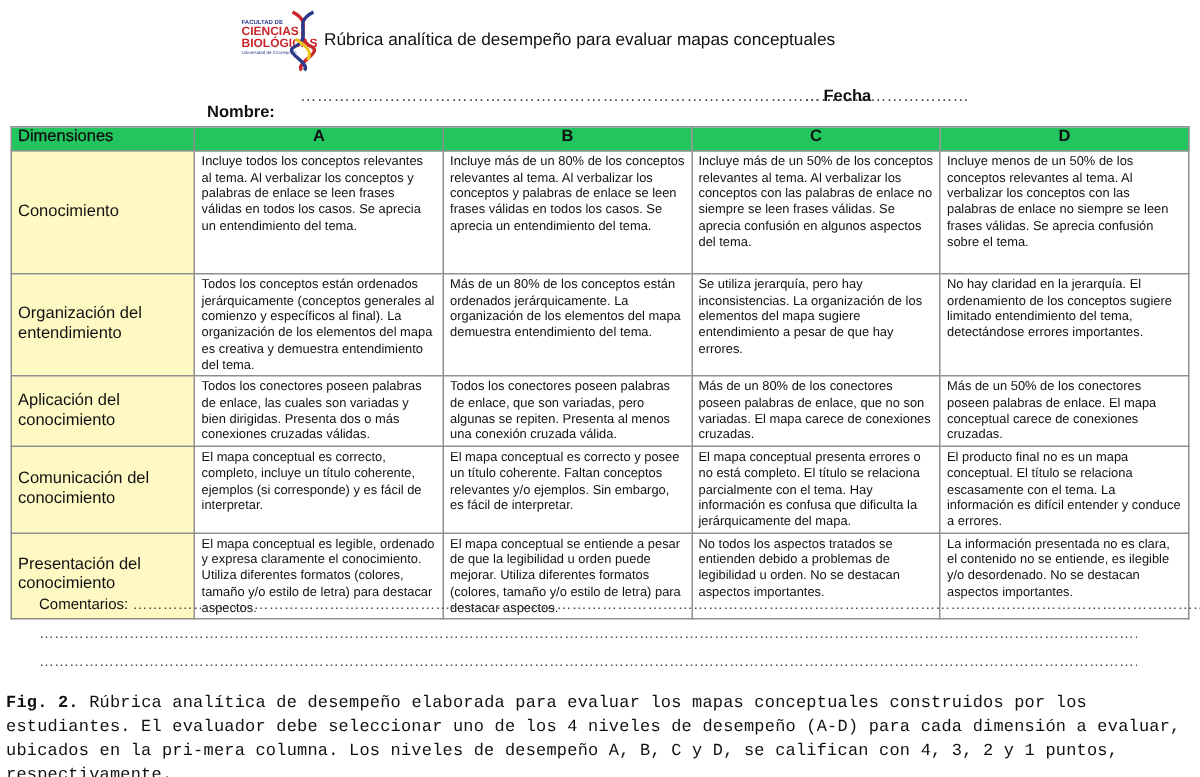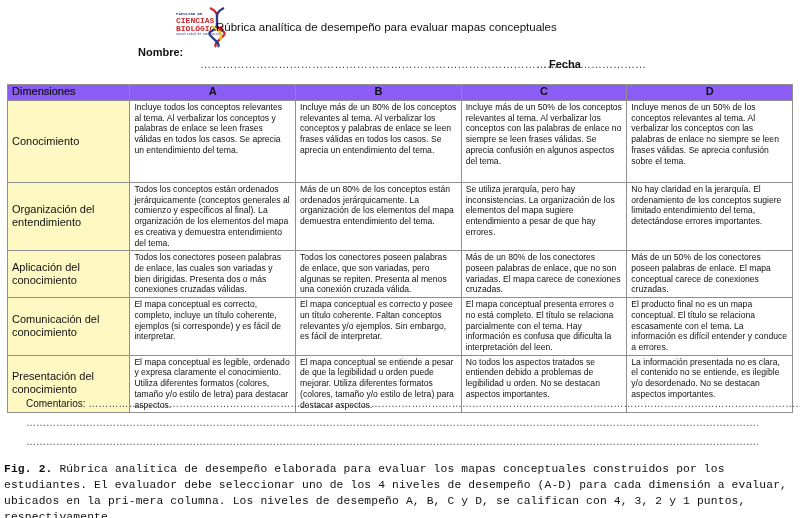--- a/index.html
+++ b/index.html
@@ -1,30 +1,30 @@
 <!DOCTYPE html>
 <html><head>
 <meta charset="utf-8">
 <style>
   html, body { margin:0; padding:0; background:#ffffff; }
   body { width:800px; height:518px; position:relative; overflow:hidden; font-family:"Liberation Sans", sans-serif; color:#111; }
-  .logo { position:absolute; left:176px; top:6px; width:52px; height:40px;font-family:Liberation Mono, monospace; }
+  .logo { position:absolute; left:161px; top:6px; width:52px; height:40px; }
   .logo .t1 { position:absolute; left:0; top:6px; font-size:4px; font-weight:bold; color:#2a3a8a; letter-spacing:0; }
   .logo .t2 { position:absolute; left:0; top:11px; font-size:8px; font-weight:bold; color:#c8262b; line-height:8px; }
   .logo .t3 { position:absolute; left:0; top:27px; font-size:3px; color:#2a3a8a; }
   .logo svg { position:absolute; left:30px; top:0; }
   .doc-title { position:absolute; left:216px; top:21px; font-size:11.5px; color:#111; }
-  .nombre { position:absolute; left:138px; top:46px; font-size:11px; font-weight:bold; color:#111; }
+  .nombre { position:absolute; left:138px; top:69px; font-size:11px; font-weight:bold; color:#111; }
   .nombre-dots { position:absolute; left:200px; top:58px; font-size:11px; color:#444; letter-spacing:0.2px; white-space:nowrap; }
   .fecha { position:absolute; left:501px; top:58px; font-size:11px; font-weight:bold; color:#111;padding-left:48px; }
   .fecha-dots { position:absolute; left:536px; top:58px; font-size:11px; color:#444; white-space:nowrap; }
 
   table.rubric { position:absolute; left:7px; top:84px; width:786px; border-collapse:collapse; table-layout:fixed; font-size:8.6px; line-height:10.7px; }
   table.rubric td, table.rubric th { border:1.5px solid #8f8f8f; vertical-align:top; padding:1px 4px 2px 4px; }
-  table.rubric th { background:#8b5cf6; font-size:11px; font-weight:bold; height:13px; padding:1px 4px; }
+  table.rubric th { background:#22c55e; font-size:11px; font-weight:bold; height:13px; padding:1px 4px; }
   table.rubric th.dim { text-align:left; font-weight:normal; -webkit-text-stroke:0.2px #111; }
   table.rubric td.dim { background:#fef9c3; font-size:11px; line-height:13px; vertical-align:middle; padding-left:4px; }
   .col0 { width:116px; } .colA { width:157px; } .colB { width:157px; } .colC { width:157px; } .colD { width:157px; }
 
   .comentarios { position:absolute; left:26px; top:398px; font-size:10px; color:#111; white-space:nowrap; }
   .cdots { color:#444; letter-spacing:0.1px; }
   .cline { position:absolute; left:26px; font-size:10px; color:#444; white-space:nowrap; overflow:hidden; width:732px; }
 
   .caption { position:absolute; left:4px; top:461px; width:800px; font-family:Liberation Mono, monospace; font-size:11.3px; line-height:16px; color:#111; letter-spacing:0.15px; }
   .caption b { font-weight:bold; }
@@ -83,21 +83,21 @@
     <td class="dim">Aplicación del conocimiento</td>
     <td>Todos los conectores poseen palabras de enlace, las cuales son variadas y bien dirigidas. Presenta dos o más conexiones cruzadas válidas.</td>
     <td>Todos los conectores poseen palabras de enlace, que son variadas, pero algunas se repiten. Presenta al menos una conexión cruzada válida.</td>
     <td>Más de un 80% de los conectores poseen palabras de enlace, que no son variadas. El mapa carece de conexiones cruzadas.</td>
     <td>Más de un 50% de los conectores poseen palabras de enlace. El mapa conceptual carece de conexiones cruzadas.</td>
   </tr>
   <tr style="height:56px">
     <td class="dim">Comunicación del conocimiento</td>
     <td>El mapa conceptual es correcto, completo, incluye un título coherente, ejemplos (si corresponde) y es fácil de interpretar.</td>
     <td>El mapa conceptual es correcto y posee un título coherente. Faltan conceptos relevantes y/o ejemplos. Sin embargo, es fácil de interpretar.</td>
-    <td>El mapa conceptual presenta errores o no está completo. El título se relaciona parcialmente con el tema. Hay información es confusa que dificulta la interpretación del leen.</td>
+    <td>El mapa conceptual presenta errores o no está completo. El título se relaciona parcialmente con el tema. Hay información es confusa que dificulta la jerárquicamente del mapa.</td>
     <td>El producto final no es un mapa conceptual. El título se relaciona escasamente con el tema. La información es difícil entender y conduce a errores.</td>
   </tr>
   <tr style="height:56px">
     <td class="dim">Presentación del conocimiento</td>
     <td>El mapa conceptual es legible, ordenado y expresa claramente el conocimiento. Utiliza diferentes formatos (colores, tamaño y/o estilo de letra) para destacar aspectos.</td>
     <td>El mapa conceptual se entiende a pesar de que la legibilidad u orden puede mejorar. Utiliza diferentes formatos (colores, tamaño y/o estilo de letra) para destacar aspectos.</td>
     <td>No todos los aspectos tratados se entienden debido a problemas de legibilidad u orden. No se destacan aspectos importantes.</td>
     <td>La información presentada no es clara, el contenido no se entiende, es ilegible y/o desordenado. No se destacan aspectos importantes.</td>
   </tr>
 </tbody>

